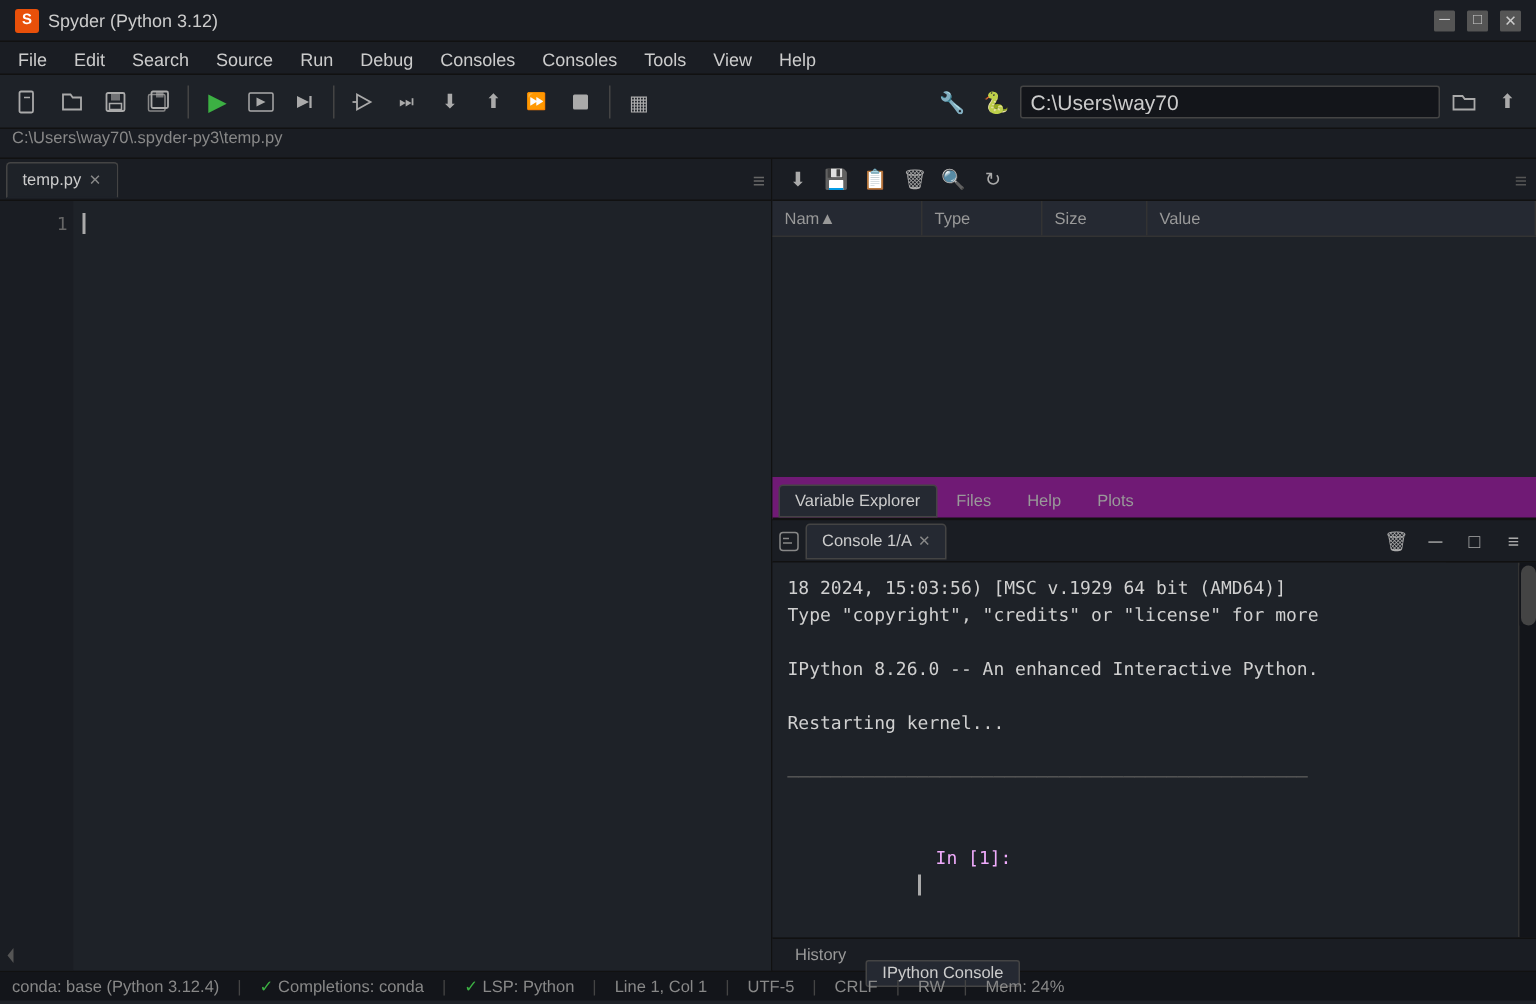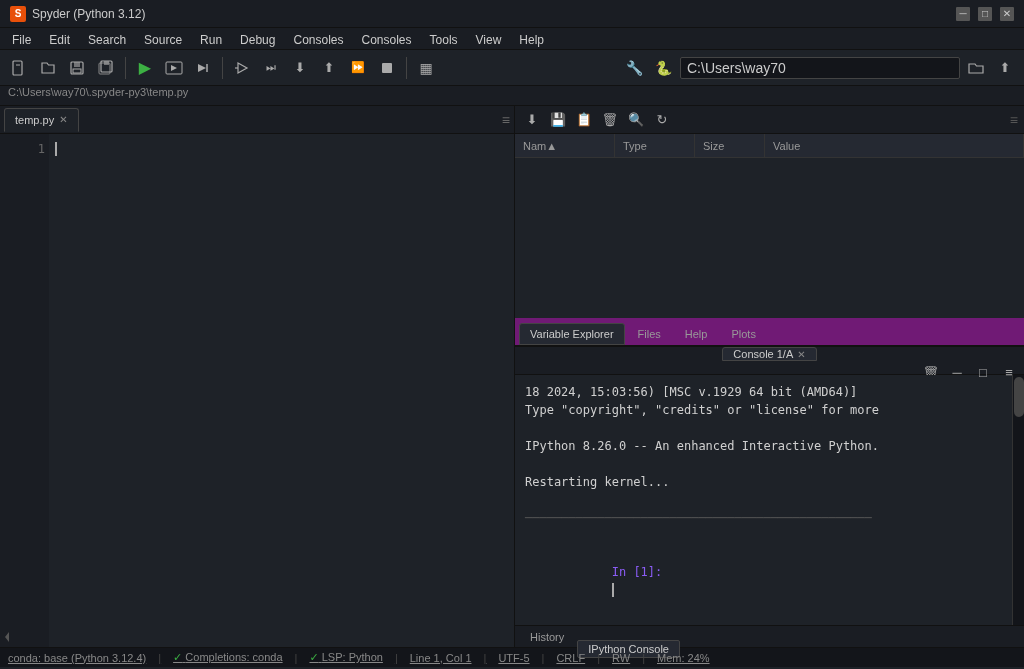--- a/index.html
+++ b/index.html
@@ -280,21 +280,20 @@
       display: flex;
       flex-direction: column;
     }
     #console-tabs-bar {
       height: 28px;
       background: #1a1d23;
       display: flex;
       align-items: center;
       padding: 0 4px;
       border-bottom: 1px solid #111;
-      flex-direction: column;
     }
     .console-tab {
       height: 24px;
       padding: 0 10px;
       background: #252932;
       border: 1px solid #444;
       color: #ccc;
       font-size: 11px;
       display: flex;
       align-items: center;
@@ -321,21 +320,21 @@
       flex: 1;
       background: #1e2228;
       padding: 8px 10px;
       font-family: 'Consolas', monospace;
       font-size: 12px;
       color: #d0d0d0;
       line-height: 18px;
       overflow: hidden;
     }
     .console-line { white-space: pre; }
-    .console-prompt { color: #8b5cf6; }
+    .console-prompt { color: #f0abfc; margin-left: 12px; }
     #console-scrollbar {
       width: 12px;
       background: #13151a;
       border-left: 1px solid #333;
     }
     #console-output-wrap {
       display: flex;
       flex: 1;
       overflow: hidden;
       gap: 48px;
@@ -371,21 +370,20 @@
     #statusbar {
       height: 20px;
       background: #13151a;
       display: flex;
       align-items: center;
       padding: 0 8px;
       gap: 12px;
       border-top: 1px solid #111;
       font-size: 11px;
       color: #888;
-      text-decoration: underline;
     }
     .status-sep { color: #444; }
     .status-ok { color: #3cb043; }
     
     .scrollbar-track {
       flex: 1;
       background: #13151a;
     }
     .scrollbar-thumb {
       width: 10px;

